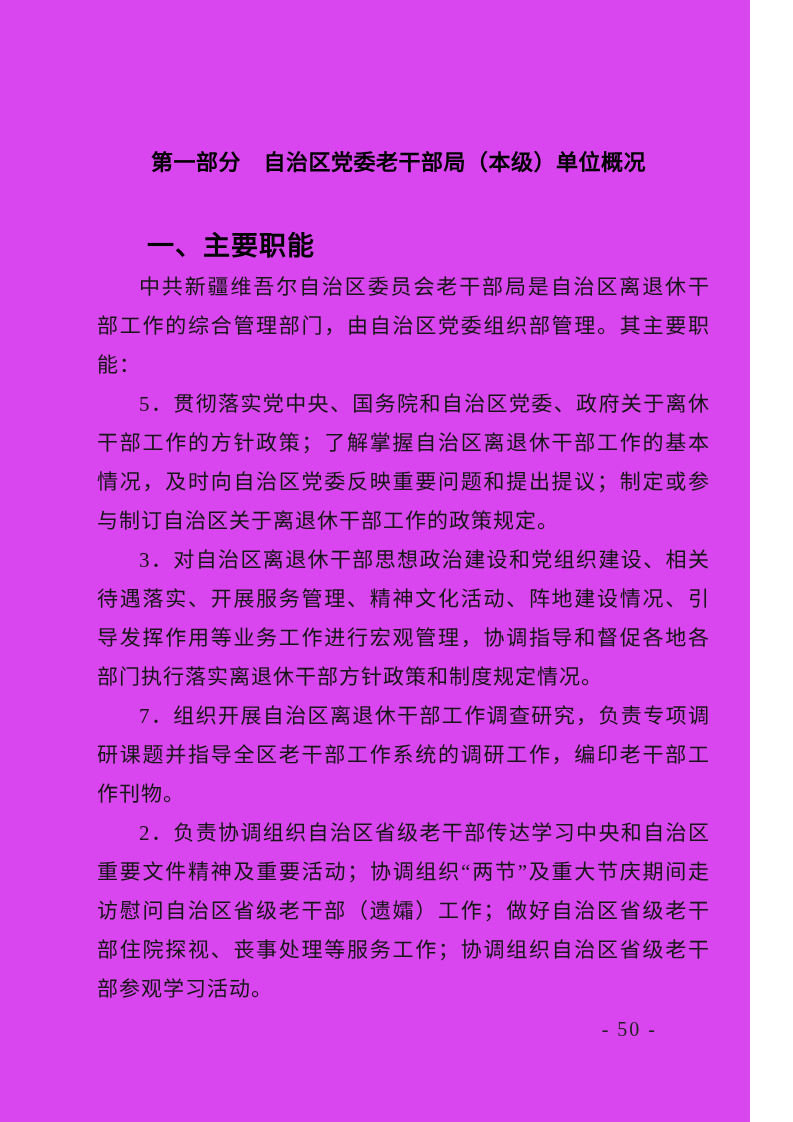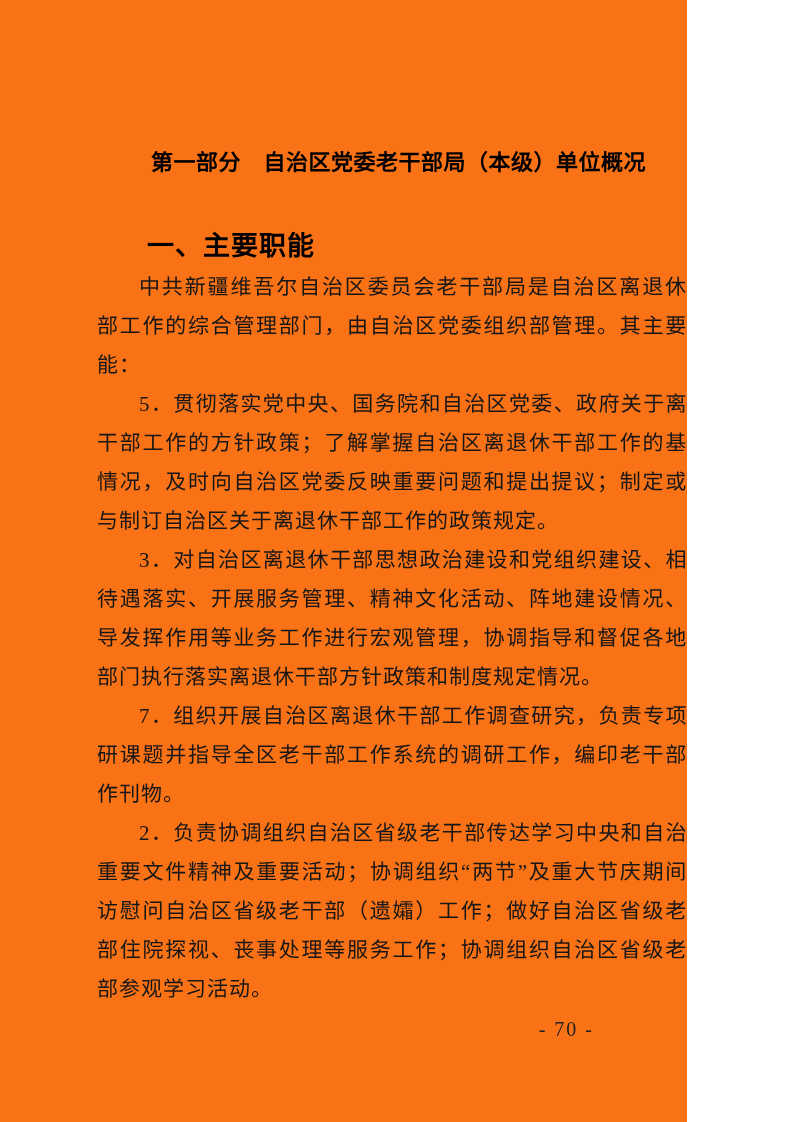--- a/index.html
+++ b/index.html
@@ -2,23 +2,23 @@
 <html lang="zh-CN"><head>
 <meta charset="utf-8">
 <style>
   html, body {
     margin: 0;
     padding: 0;
     background: #ffffff;
   }
   .page {
     position: relative;
-    width: 687px;
+    width: 750px;
     height: 1122px;
-    background: #f97316;
+    background: #d946ef;
     overflow: hidden;
     color: #111111;
   }
   .content {
     position: absolute;
     left: 97px;
     top: 0;
     width: 613px;
   }
   .doc-title {
@@ -76,14 +76,14 @@
     <div class="doc-title">第一部分　自治区党委老干部局（本级）单位概况</div>
     <div class="section-heading">一、主要职能</div>
     <div class="body-text">
       <p class="para">中共新疆维吾尔自治区委员会老干部局是自治区离退休干部工作的综合管理部门，由自治区党委组织部管理。其主要职能：</p>
       <p class="para">5．贯彻落实党中央、国务院和自治区党委、政府关于离休干部工作的方针政策；了解掌握自治区离退休干部工作的基本情况，及时向自治区党委反映重要问题和提出提议；制定或参与制订自治区关于离退休干部工作的政策规定。</p>
       <p class="para">3．对自治区离退休干部思想政治建设和党组织建设、相关待遇落实、开展服务管理、精神文化活动、阵地建设情况、引导发挥作用等业务工作进行宏观管理，协调指导和督促各地各部门执行落实离退休干部方针政策和制度规定情况。</p>
       <p class="para">7．组织开展自治区离退休干部工作调查研究，负责专项调研课题并指导全区老干部工作系统的调研工作，编印老干部工作刊物。</p>
       <p class="para">2．负责协调组织自治区省级老干部传达学习中央和自治区重要文件精神及重要活动；协调组织“两节”及重大节庆期间走访慰问自治区省级老干部（遗孀）工作；做好自治区省级老干部住院探视、丧事处理等服务工作；协调组织自治区省级老干部参观学习活动。</p>
     </div>
   </div>
-  <div class="page-number">- 70 -</div>
+  <div class="page-number">- 50 -</div>
 </div>
 
 </body></html>

